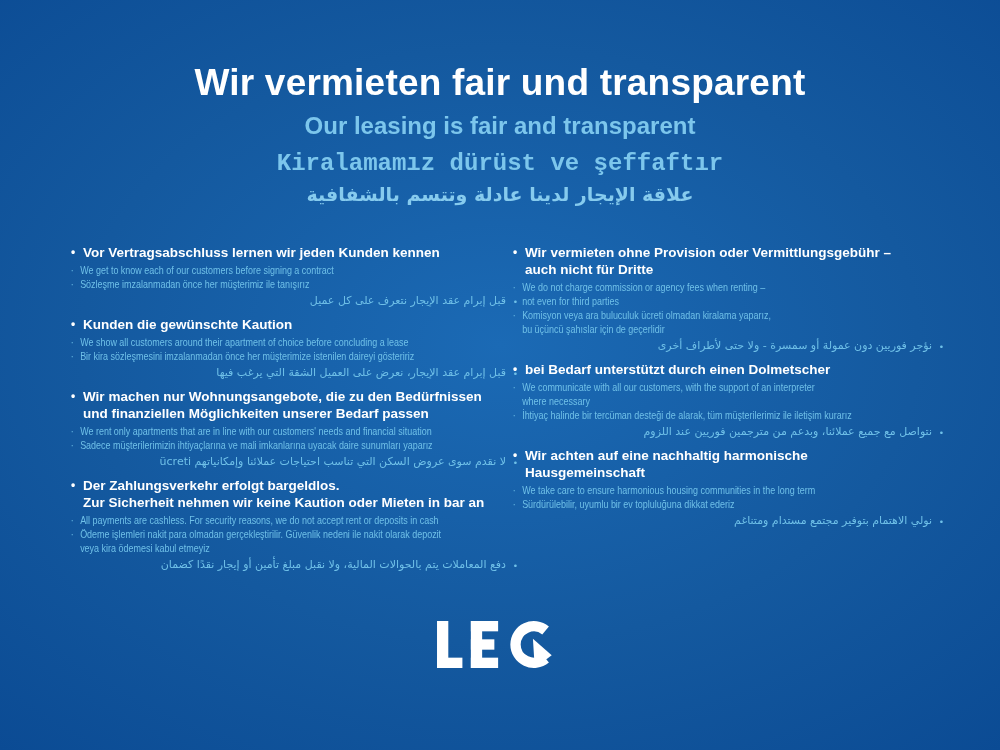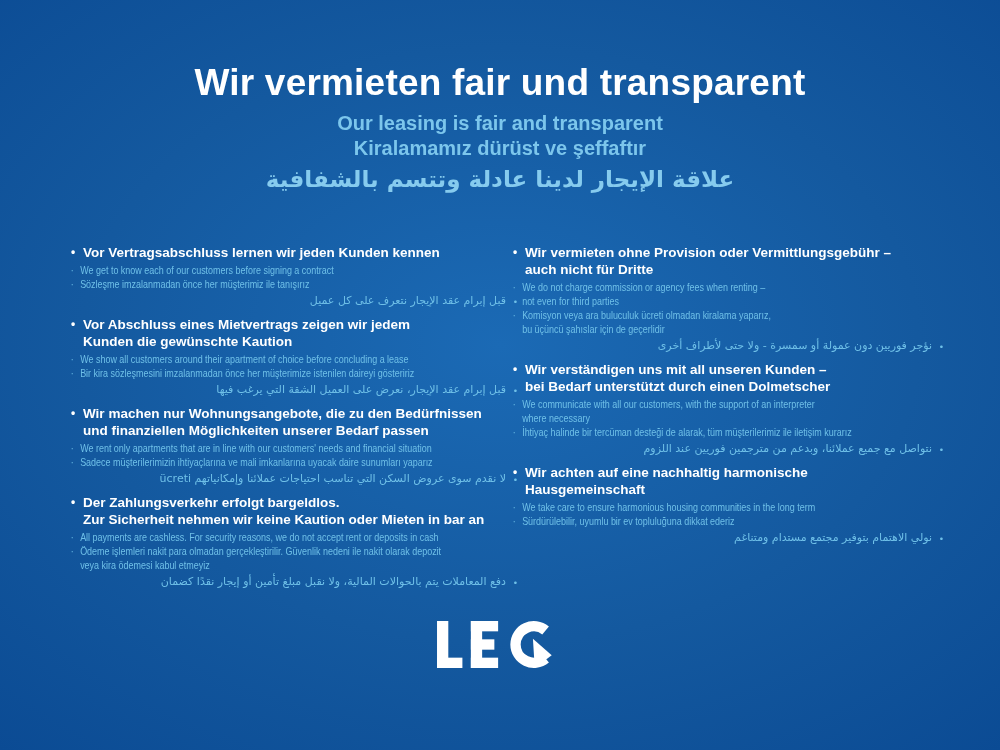--- a/index.html
+++ b/index.html
@@ -7,24 +7,24 @@
     position: relative;
     width: 1000px;
     height: 750px;
     overflow: hidden;
     background: radial-gradient(ellipse 760px 540px at 50% 46%, #1b6ab5 0%, #14599f 55%, #0b4b94 100%);
     font-family: "Liberation Sans", sans-serif;
   }
   
   .header { position: absolute; top: 62px; left: 0; width: 1000px; text-align: center; }
   .t-de { font-size: 37px; font-weight: bold; color: #ffffff; letter-spacing: 0.2px; }
-  .t-sub { font-size: 20px; font-weight: bold; color: #7cc6ec; margin-top: 8px; }
-  .t-tr { margin-top: 2px; }
+  .t-sub { font-size: 24px; font-weight: bold; color: #7cc6ec; margin-top: 8px; }
+  .t-tr { margin-top: 10px; font-family: Liberation Mono, monospace; }
   .t-ar {
-    font-size: 23px; font-weight: bold; color: #86cbee; margin-top: 6px;
+    font-size: 19px; font-weight: bold; color: #86cbee; margin-top: 6px;
     direction: rtl; font-family: "DejaVu Sans", sans-serif;
   }
   
   .col { position: absolute; top: 244px; }
   .col-left  { left: 70px;  width: 450px; }
   .col-right { left: 512px; width: 434px; }
   .item { margin-bottom: 7px; }
   .line { position: relative; padding-left: 13px; white-space: nowrap; }
   .line .blt { position: absolute; left: 1px; top: 0; }
   .line-de { font-size: 13.5px; font-weight: bold; color: #ffffff; line-height: 17px; }
@@ -62,21 +62,21 @@
   </header>
 
   <div class="col col-left" id="col-left">
       <section class="item">
         <div class="line line-de"><span class="blt">•</span><span>Vor Vertragsabschluss lernen wir jeden Kunden kennen</span></div>
         <div class="line line-en"><span class="blt">·</span><span>We get to know each of our customers before signing a contract</span></div>
         <div class="line line-tr"><span class="blt">·</span><span>Sözleşme imzalanmadan önce her müşterimiz ile tanışırız</span></div>
         <div class="line line-ar" dir="rtl"><span class="blt">•</span><span>قبل إبرام عقد الإيجار نتعرف على كل عميل</span></div>
       </section>
       <section class="item">
-        <div class="line line-de"><span class="blt">•</span><span>Vor Abschluss eines Mietvertrags zeigen wir jedem</span></div>
+        <div class="line line-de"><span class="blt">•</span></div>
         <div class="line line-de cont"><span>Kunden die gewünschte Kaution</span></div>
         <div class="line line-en"><span class="blt">·</span><span>We show all customers around their apartment of choice before concluding a lease</span></div>
         <div class="line line-tr"><span class="blt">·</span><span>Bir kira sözleşmesini imzalanmadan önce her müşterimize istenilen daireyi gösteririz</span></div>
         <div class="line line-ar" dir="rtl"><span class="blt">•</span><span>قبل إبرام عقد الإيجار، نعرض على العميل الشقة التي يرغب فيها</span></div>
       </section>
       <section class="item">
         <div class="line line-de"><span class="blt">•</span><span>Wir machen nur Wohnungsangebote, die zu den Bedürfnissen</span></div>
         <div class="line line-de cont"><span>und finanziellen Möglichkeiten unserer Bedarf passen</span></div>
         <div class="line line-en"><span class="blt">·</span><span>We rent only apartments that are in line with our customers' needs and financial situation</span></div>
         <div class="line line-tr"><span class="blt">·</span><span>Sadece müşterilerimizin ihtiyaçlarına ve mali imkanlarına uyacak daire sunumları yaparız</span></div>
@@ -95,21 +95,21 @@
       <section class="item">
         <div class="line line-de"><span class="blt">•</span><span>Wir vermieten ohne Provision oder Vermittlungsgebühr –</span></div>
         <div class="line line-de cont"><span>auch nicht für Dritte</span></div>
         <div class="line line-en"><span class="blt">·</span><span>We do not charge commission or agency fees when renting –</span></div>
         <div class="line line-en cont"><span>not even for third parties</span></div>
         <div class="line line-tr"><span class="blt">·</span><span>Komisyon veya ara buluculuk ücreti olmadan kiralama yaparız,</span></div>
         <div class="line line-tr cont"><span>bu üçüncü şahıslar için de geçerlidir</span></div>
         <div class="line line-ar" dir="rtl"><span class="blt">•</span><span>نؤجر فوريين دون عمولة أو سمسرة - ولا حتى لأطراف أخرى</span></div>
       </section>
       <section class="item">
-        <div class="line line-de"><span class="blt">•</span><span>Wir verständigen uns mit all unseren Kunden –</span></div>
+        <div class="line line-de"><span class="blt">•</span></div>
         <div class="line line-de cont"><span>bei Bedarf unterstützt durch einen Dolmetscher</span></div>
         <div class="line line-en"><span class="blt">·</span><span>We communicate with all our customers, with the support of an interpreter</span></div>
         <div class="line line-en cont"><span>where necessary</span></div>
         <div class="line line-tr"><span class="blt">·</span><span>İhtiyaç halinde bir tercüman desteği de alarak, tüm müşterilerimiz ile iletişim kurarız</span></div>
         <div class="line line-ar" dir="rtl"><span class="blt">•</span><span>نتواصل مع جميع عملائنا، وبدعم من مترجمين فوريين عند اللزوم</span></div>
       </section>
       <section class="item">
         <div class="line line-de"><span class="blt">•</span><span>Wir achten auf eine nachhaltig harmonische</span></div>
         <div class="line line-de cont"><span>Hausgemeinschaft</span></div>
         <div class="line line-en"><span class="blt">·</span><span>We take care to ensure harmonious housing communities in the long term</span></div>

